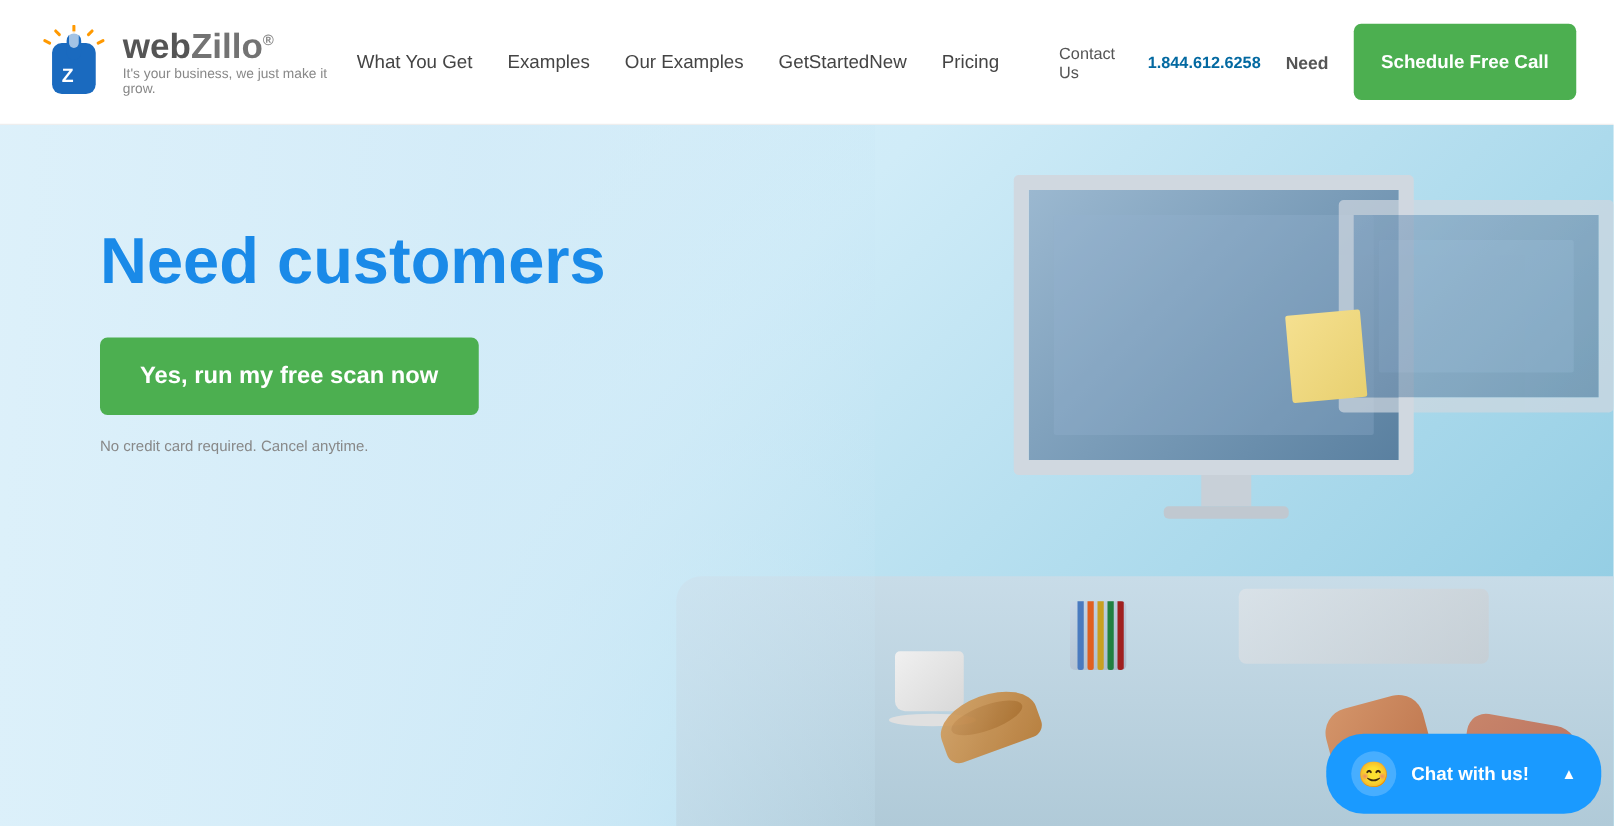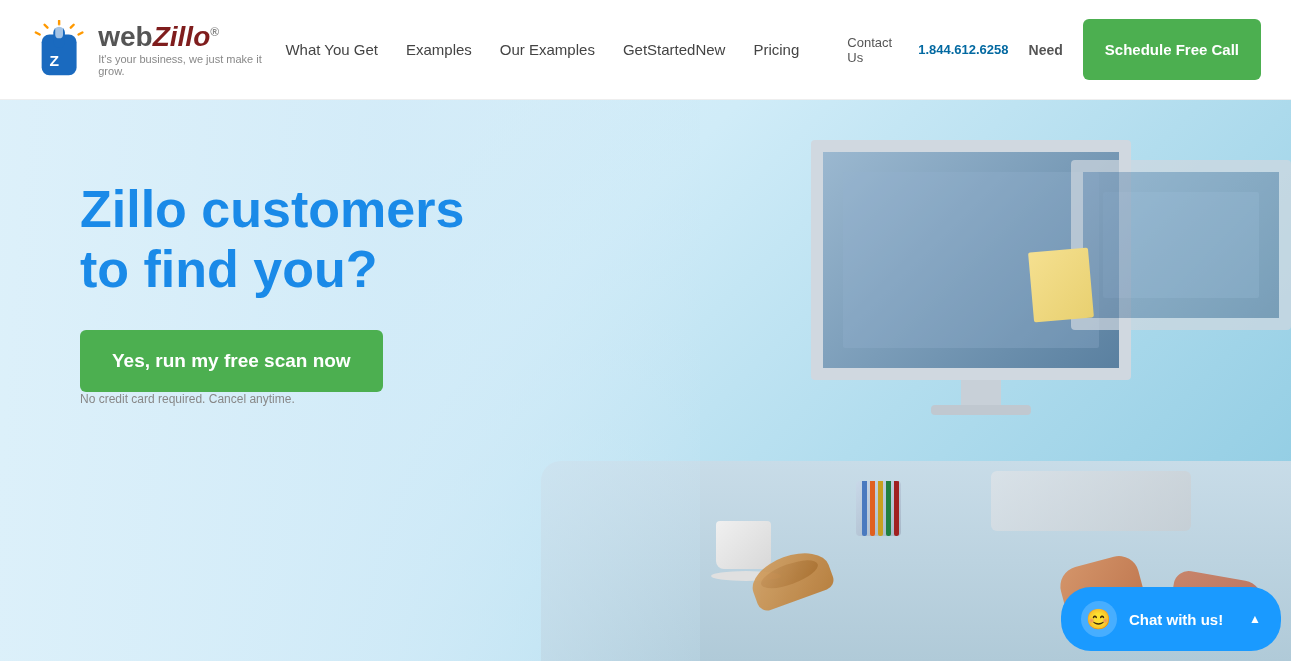--- a/index.html
+++ b/index.html
@@ -29,21 +29,21 @@
     .logo-text-wrap {
       display: flex;
       flex-direction: column;
     }
     .logo-title {
       font-size: 28px;
       font-weight: bold;
       line-height: 1;
     }
     .logo-web { color: #555; text-align: right; }
-    .logo-zillo { color: #7f1d1d; font-style: italic; }
+    .logo-zillo { color: #737373; }
     .logo-reg { font-size: 12px; color: #888; vertical-align: super; }
     .logo-tagline {
       font-size: 11px;
       color: #888;
       margin-top: 2px;
     }
 
     .nav-main {
       display: flex;
       align-items: center;
@@ -314,21 +314,21 @@
       border-radius: 6px;
       padding: 20px 32px;
       font-size: 19px;
       font-weight: bold;
       cursor: pointer;
       display: inline-block;
     }
     .no-cc {
       font-size: 12px;
       color: #888;
-      margin-top: 0;
+      margin-top: 18px;
     }
 
     
     .chat-widget {
       position: absolute;
       bottom: 10px;
       right: 10px;
       background: #1a9aff;
       color: #fff;
       border-radius: 30px;
@@ -465,22 +465,21 @@
     <div class="person-hands">
       <div class="hand-left"></div>
       <div class="hand-right"></div>
     </div>
   </div>
 
   <div class="hero-overlay"></div>
 
   <div class="hero-content">
     <h1 class="hero-headline">
-      <span>Zillo customers</span><br>
-      <span>to find you?</span>
+      <span>Need customers</span><br>
     </h1>
     <button class="cta-btn">Yes, run my free scan now</button>
     <p class="no-cc">No credit card required. Cancel anytime.</p>
   </div>
 
   <div class="chat-widget">
     <div class="chat-icon-circle">😊</div>
     <span>Chat with us!</span>
     <span class="chat-chevron">▲</span>
   </div>

